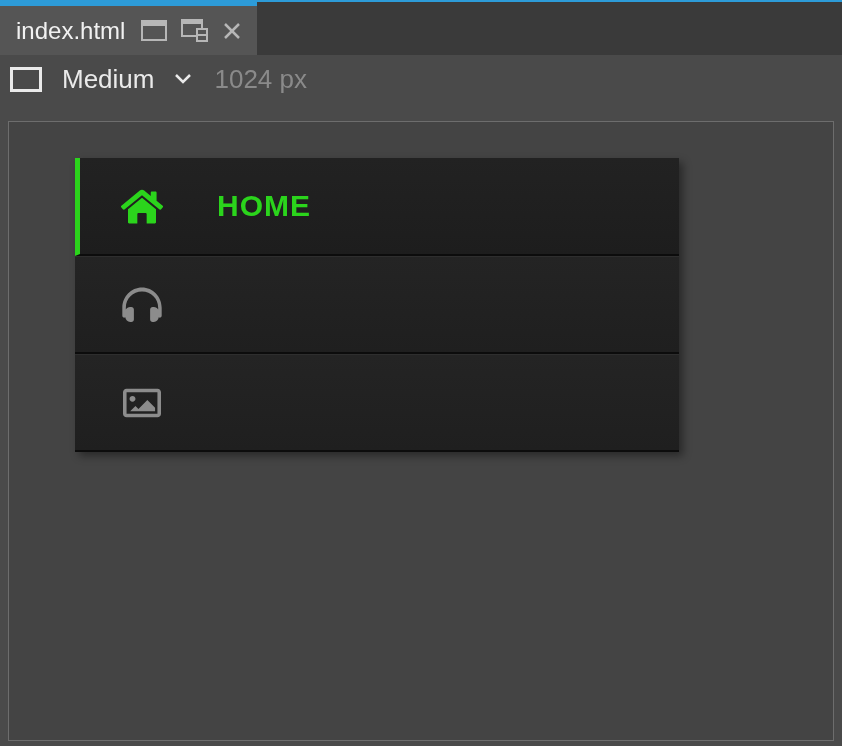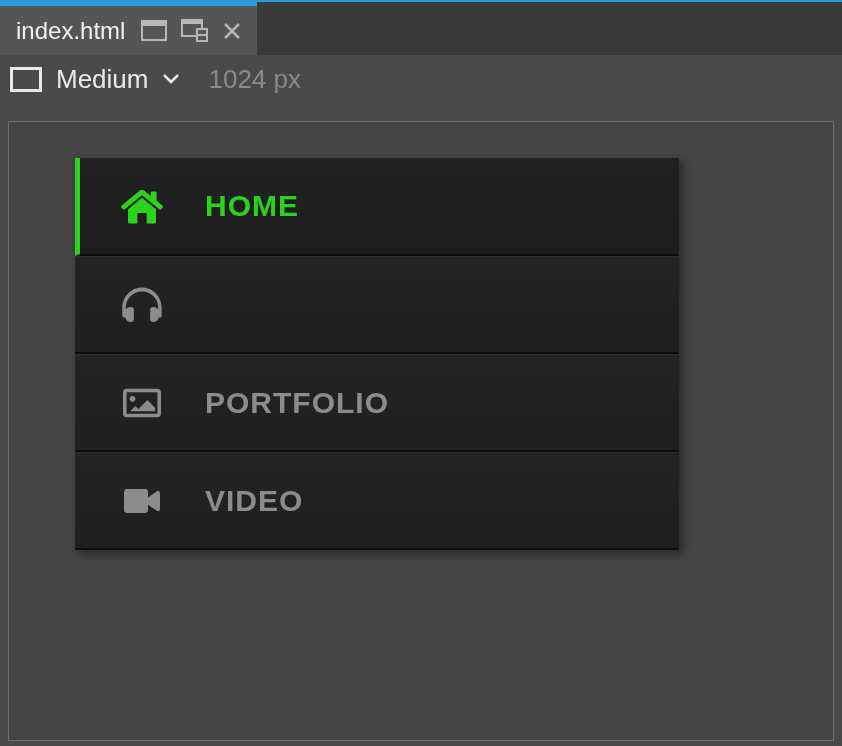--- a/index.html
+++ b/index.html
@@ -7,39 +7,39 @@
 
     
     .tabbar { height:55px; background:#3a3a3a; display:flex; border-top:2px solid #2d9bd8; }
     .tab    { display:flex; align-items:center; background:#555555; padding:0 16px; border-top:4px solid #2d9bd8; gap:16px; }
     .tab-label { color:#f1f1f1; font-size:24px; }
     .tab-icons { display:flex; align-items:center; gap:14px; }
     .ctrl-icon { color:#b7b7b7; display:flex; align-items:center; justify-content:center; cursor:pointer; }
     .ctrl-icon svg { display:block; }
 
     
-    .breakpoint-bar { height:48px; display:flex; align-items:center; gap:14px; padding:0 10px; color:#cfcfcf; }
+    .breakpoint-bar { height:48px; display:flex; align-items:center; gap:20px; padding:0 10px; color:#cfcfcf; }
     .bp-icon { color:#eaeaea; display:flex; }
     .bp-label { color:#eaeaea; font-size:26px; }
     .bp-chev  { color:#eaeaea; display:flex; }
-    .bp-width { color:#8a8a8a; font-size:26px; margin-left:14px; }
+    .bp-width { color:#8a8a8a; font-size:26px; margin-left:2px; }
 
     
     .canvas-wrap { padding:18px 8px 0 8px; }
     .canvas { background:#444444; border:1px solid #6d6d6d; height:620px; padding:36px 0 0 66px; }
 
     
     .menu { width:604px; background:#171717; box-shadow:4px 4px 8px rgba(0,0,0,0.4); }
     .menu-item { display:flex; align-items:center; height:98px; padding-left:46px;
                  border-bottom:2px solid #0c0c0c; border-top:1px solid #2e2e2e; cursor:pointer;
                  background:linear-gradient(#242424,#1f1f1f); }
     .menu-item:first-child { border-top:none; }
     .menu-item.active { border-left:5px solid #2bd41c; padding-left:41px; background:linear-gradient(#222222,#1d1d1d); }
     .mi-icon  { width:42px; height:42px; display:flex; align-items:center; justify-content:center; }
-    .mi-label { margin-left:42px; font-size:30px; font-weight:800; letter-spacing:1px; color:#8c8c8c; text-transform:uppercase; }
+    .mi-label { margin-left:54px; font-size:30px; font-weight:800; letter-spacing:1px; color:#8c8c8c; text-transform:uppercase; }
     .menu-item.active .mi-label { color:#2bd41c; }
     .menu-item svg { fill:#8c8c8c; }
     .menu-item.active svg { fill:#2bd41c; }
   </style>
 </head>
 <body>
 
 <div class="tabbar">
   <div class="tab">
     <span class="tab-label">index.html</span>
@@ -101,25 +101,16 @@
               <path d="M256 32C115 32 4 151 4 290v104c0 13 11 24 24 24 5 0 10-2 14-4 3 32 30 58 62 58h16c18 0 32-14 32-32V312c0-18-14-32-32-32h-16c-24 0-44 13-55 33-0 0 0 0 0 0v-23c0-113 91-206 207-206s207 93 207 206v23c-11-20-31-33-55-33h-16c-18 0-32 14-32 32v128c0 18 14 32 32 32h16c33 0 59-25 62-58 4 3 9 4 14 4 13 0 24-11 24-24V290C508 151 397 32 256 32z"></path>
             </svg>
           </span>
         </div>
         <div class="menu-item">
           <span class="mi-icon">
             <svg width="42" height="38" viewBox="0 0 512 512">
               <path d="M464 448H48c-27 0-48-21-48-48V112c0-27 21-48 48-48h416c27 0 48 21 48 48v288c0 27-21 48-48 48zM48 112v288h416V112H48zm80 48c22 0 40 18 40 40s-18 40-40 40-40-18-40-40 18-40 40-40zm-32 208l72-72 40 40 120-120 104 104v48H96z"></path>
             </svg>
           </span>
-          <span class="mi-label">PORTFOLIO</span>
-        </div>
-        <div class="menu-item">
-          <span class="mi-icon">
-            <svg width="42" height="32" viewBox="0 0 576 512">
-              <path d="M336 64H48C21 64 0 85 0 112v288c0 27 21 48 48 48h288c27 0 48-21 48-48V112c0-27-21-48-48-48zm189 36l-141 98v116l141 98c21 15 51 0 51-26V126c0-26-30-41-51-26z"></path>
-            </svg>
-          </span>
-          <span class="mi-label">VIDEO</span>
         </div>
       </div>
   </div>
 </div>
 
 </body></html>

